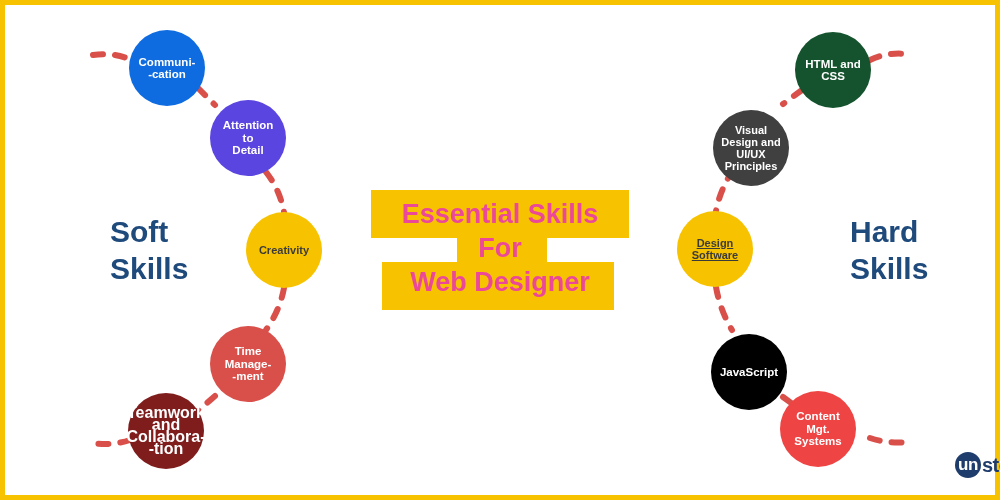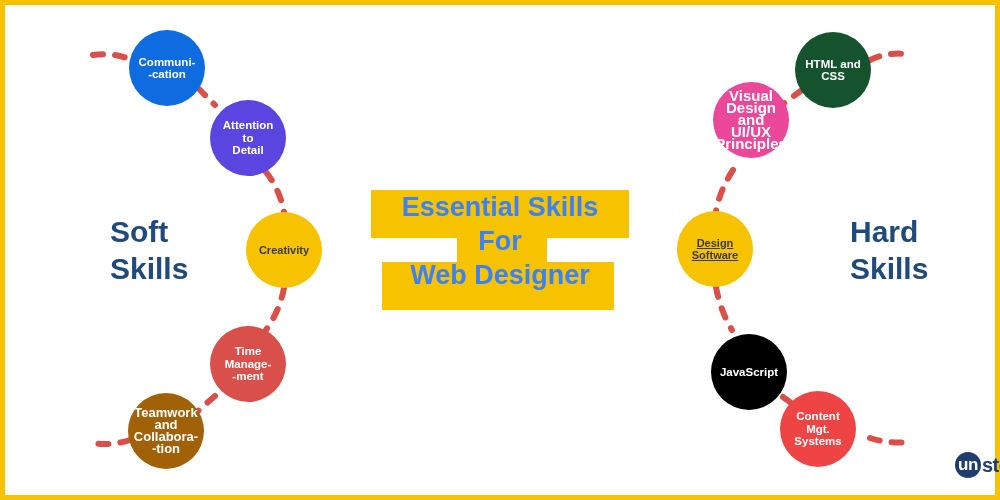--- a/index.html
+++ b/index.html
@@ -38,22 +38,23 @@
     .title-block {
       position: absolute; left: 371px; top: 190px; width: 258px; height: 120px;
     }
     .title-bar {
       position: absolute; background: #F7C300;
     }
     .title-text {
       position: absolute; left: 0; top: 0; width: 258px;
       text-align: center;
       font-weight: bold; font-size: 27px; line-height: 34px;
-      color: #3b82f6;
+      color: #ec4899;
       white-space: pre-line;
+      padding-top: 7px;
     }
     .logo {
       position: absolute; left: 914px; top: 452px;
       display: flex; align-items: center;
       font-weight: bold; font-size: 20px; color: #1F3D6C;
       letter-spacing: -0.5px;
     }
     .logo .badge {
       width: 26px; height: 26px; border-radius: 50%;
       background: #1F3D6C; color: #ffffff;
@@ -90,40 +91,40 @@
 
 <div class="node" style="left:129px; top:30px; background:#0E6BE0;">Communi-
 -cation</div>
 <div class="node" style="left:210px; top:100px; background:#5B45E0;">Attention
 to
 Detail</div>
 <div class="node yellow" style="left:246px; top:212px; background:#F7C300;">Creativity</div>
 <div class="node" style="left:210px; top:326px; background:#D9504A;">Time
 Manage-
 -ment</div>
-<div class="node" style="left:128px; top:393px; background:#a16207; font-size:13px; line-height:12px;">Teamwork
+<div class="node" style="left:128px; top:393px; background:#7f1d1d; font-size:16px; line-height:12px;">Teamwork
 and
 Collabora-
 -tion</div>
 
 <div class="title-block">
   <div class="title-bar" style="left:0; top:0; width:258px; height:48px;"></div>
   <div class="title-bar" style="left:86px; top:46px; width:90px; height:30px;"></div>
   <div class="title-bar" style="left:11px; top:72px; width:232px; height:48px;"></div>
   <div class="title-text">Essential Skills
 For
 Web Designer</div>
 </div>
 
 <div class="side-title" style="left:830px; top:213px;">Hard
 Skills</div>
 
 <div class="node" style="left:795px; top:32px; background:#14532d;">HTML and
 CSS</div>
-<div class="node" style="left:713px; top:82px; background:#ec4899; font-size:15px; line-height:12px;">Visual
+<div class="node" style="left:713px; top:110px; background:#404040; font-size:11px; line-height:12px;">Visual
 Design and
 UI/UX
 Principles</div>
 <div class="node yellow" style="left:677px; top:211px; background:#F7C300;text-decoration:underline;">Design
 Software</div>
 <div class="node" style="left:711px; top:334px; background:#000000;text-align:center;">JavaScript</div>
 <div class="node" style="left:780px; top:391px; background:#ef4444;">Content
 Mgt.
 Systems</div>
 

